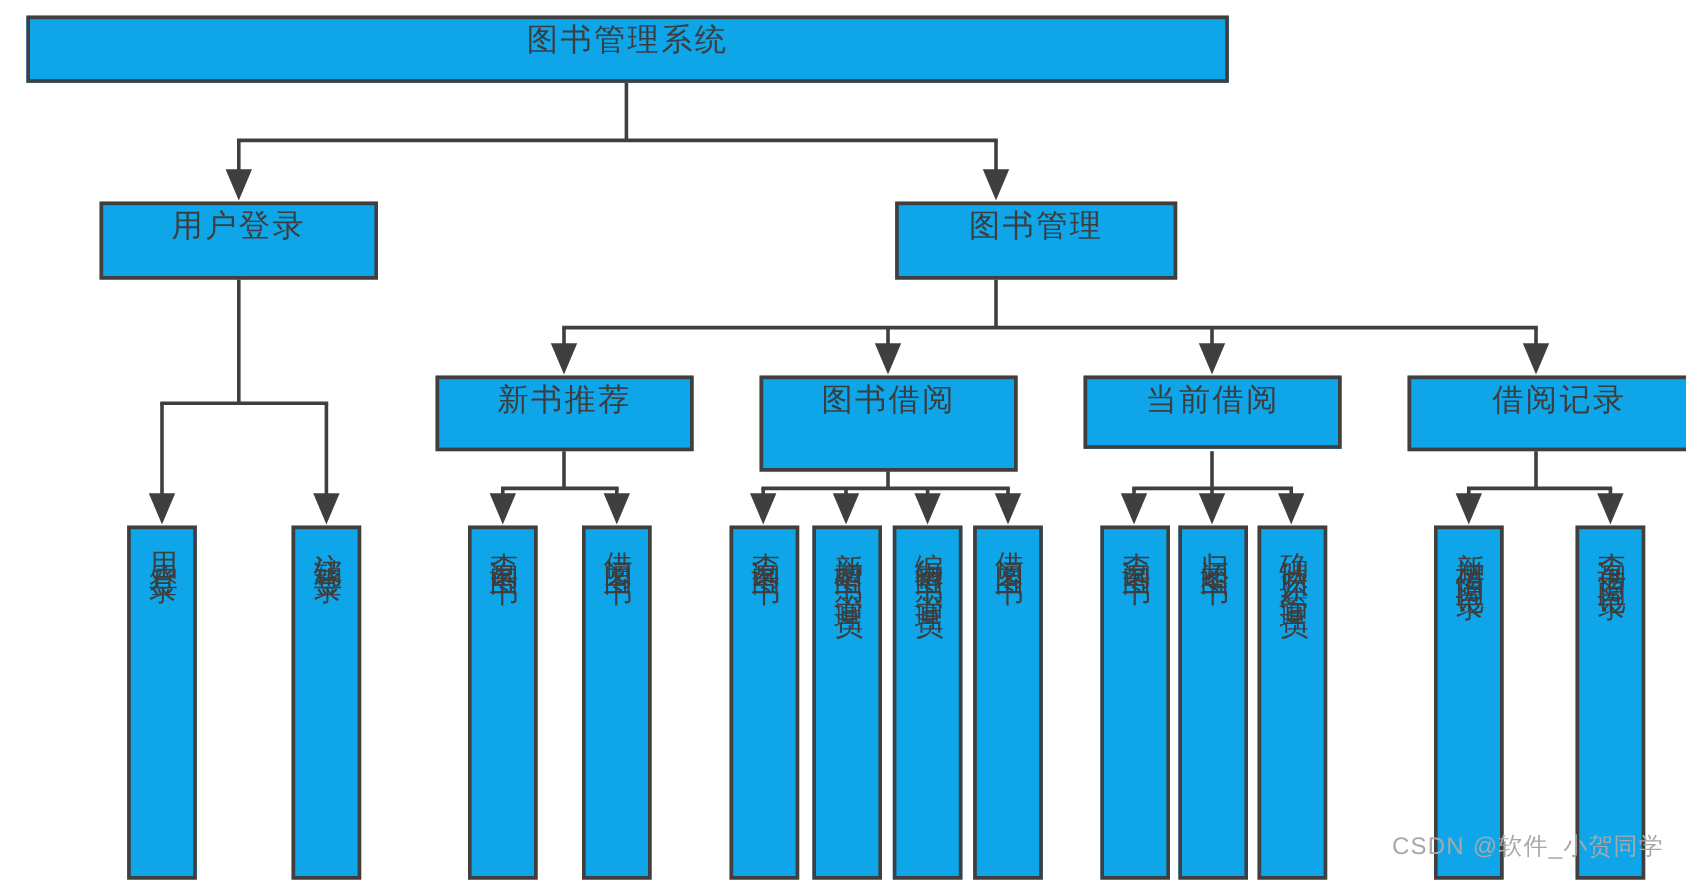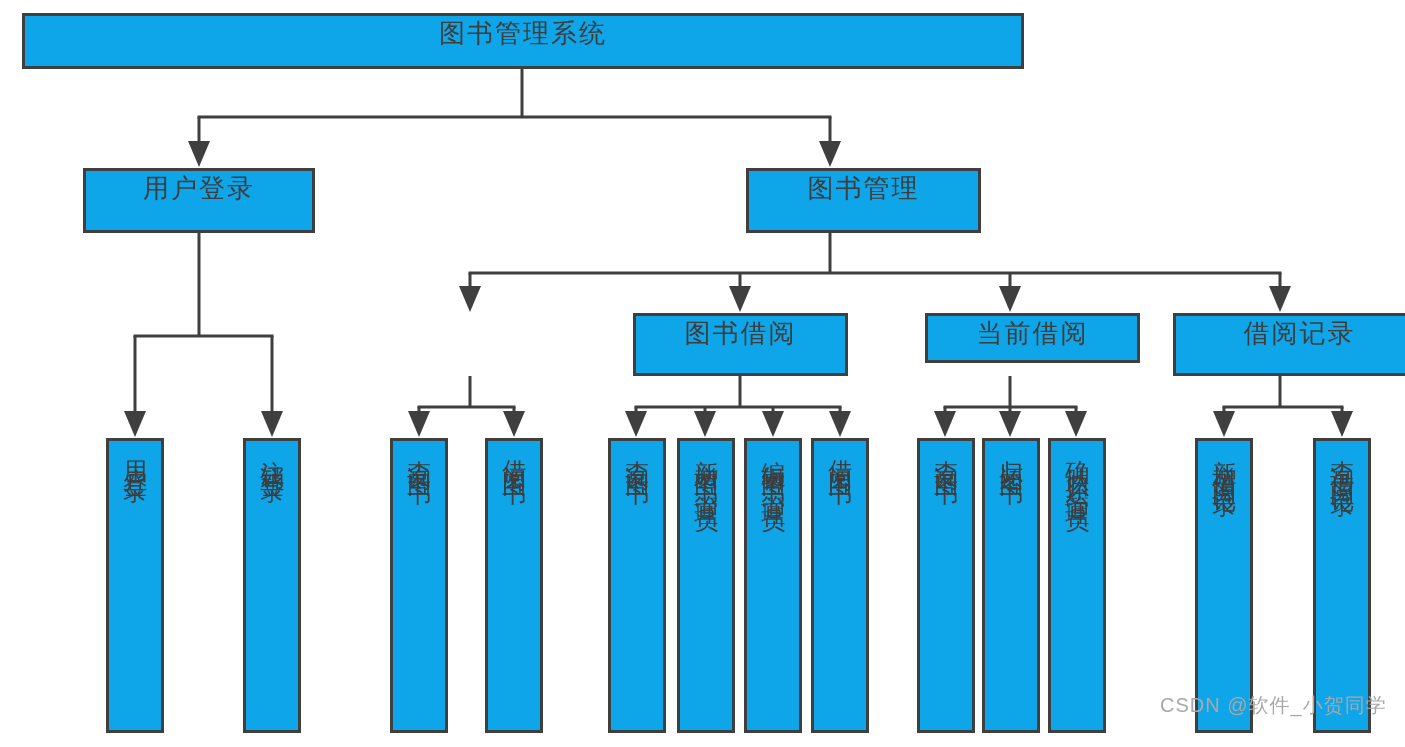--- a/index.html
+++ b/index.html
@@ -124,24 +124,27 @@
     <span>图书管理系统</span>
   </div>
 
   <div class="box hlabel" style="left:83px; top:168px; width:232px; height:65px;">
     <span>用户登录</span>
   </div>
   <div class="box hlabel" style="left:712px; top:168px; width:235px; height:65px;margin-left:34px;">
     <span>图书管理</span>
   </div>
 
-  <div class="box hlabel" style="left:633px; top:313px; width:215px; height:63px;">
+  <div class="box hlabel" style="left:363px; top:313px; width:215px; height:63px;">
+    <span>新书推荐</span>
+  </div>
+  <div class="box hlabel" style="left:633px; top:313px; width:215px; height:80px;">
     <span>图书借阅</span>
   </div>
-  <div class="box hlabel" style="left:925px; top:313px; width:215px; height:50px;">
+  <div class="box hlabel" style="left:903px; top:313px; width:215px; height:61px;">
     <span>当前借阅</span>
   </div>
   <div class="box hlabel" style="left:1173px; top:313px; width:253px; height:63px;">
     <span>借阅记录</span>
   </div>
 
   <div class="box leaf" style="left:106px;">
     <span class="vtext">用户登录</span>
   </div>
   <div class="box leaf" style="left:243px;">

